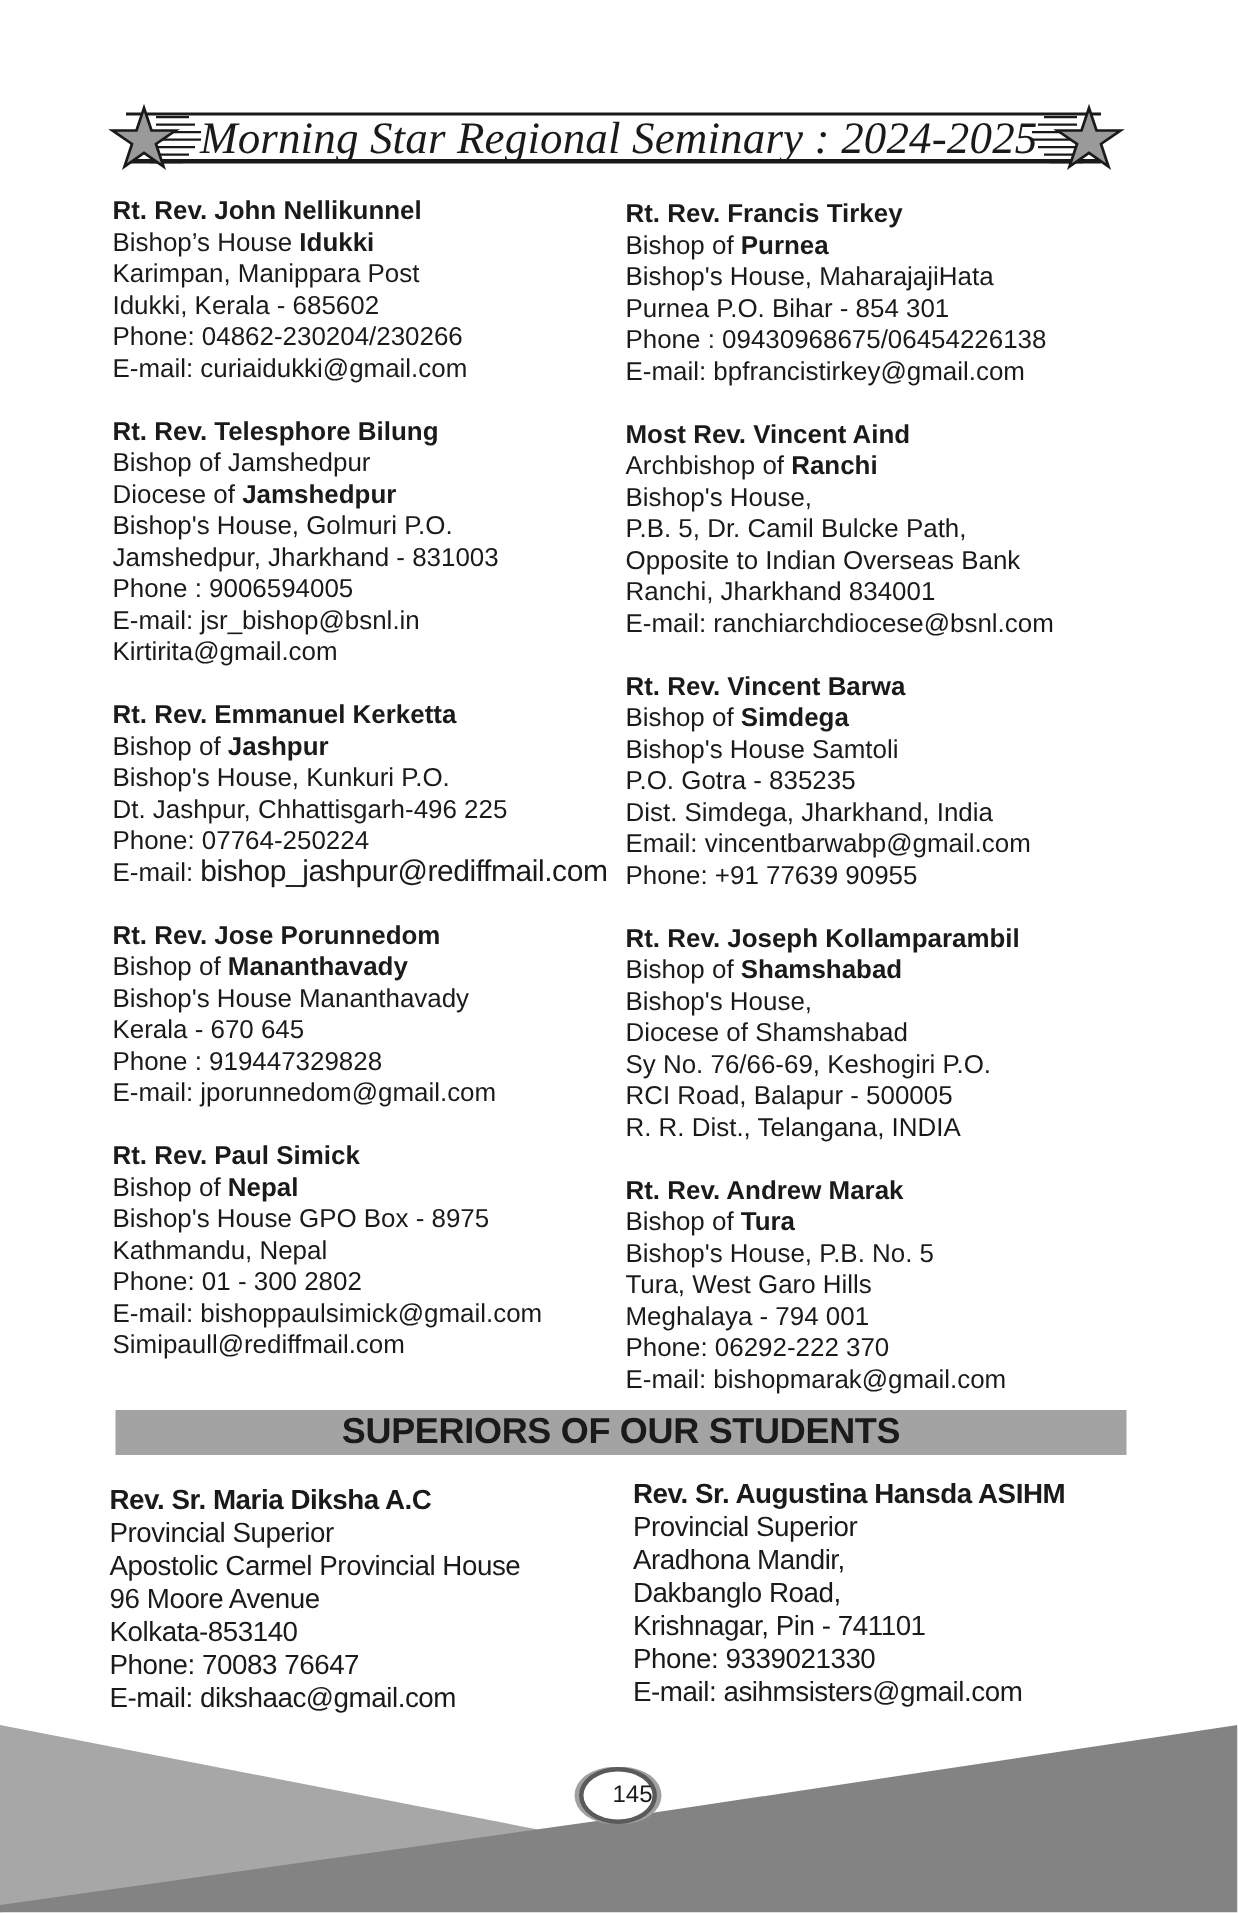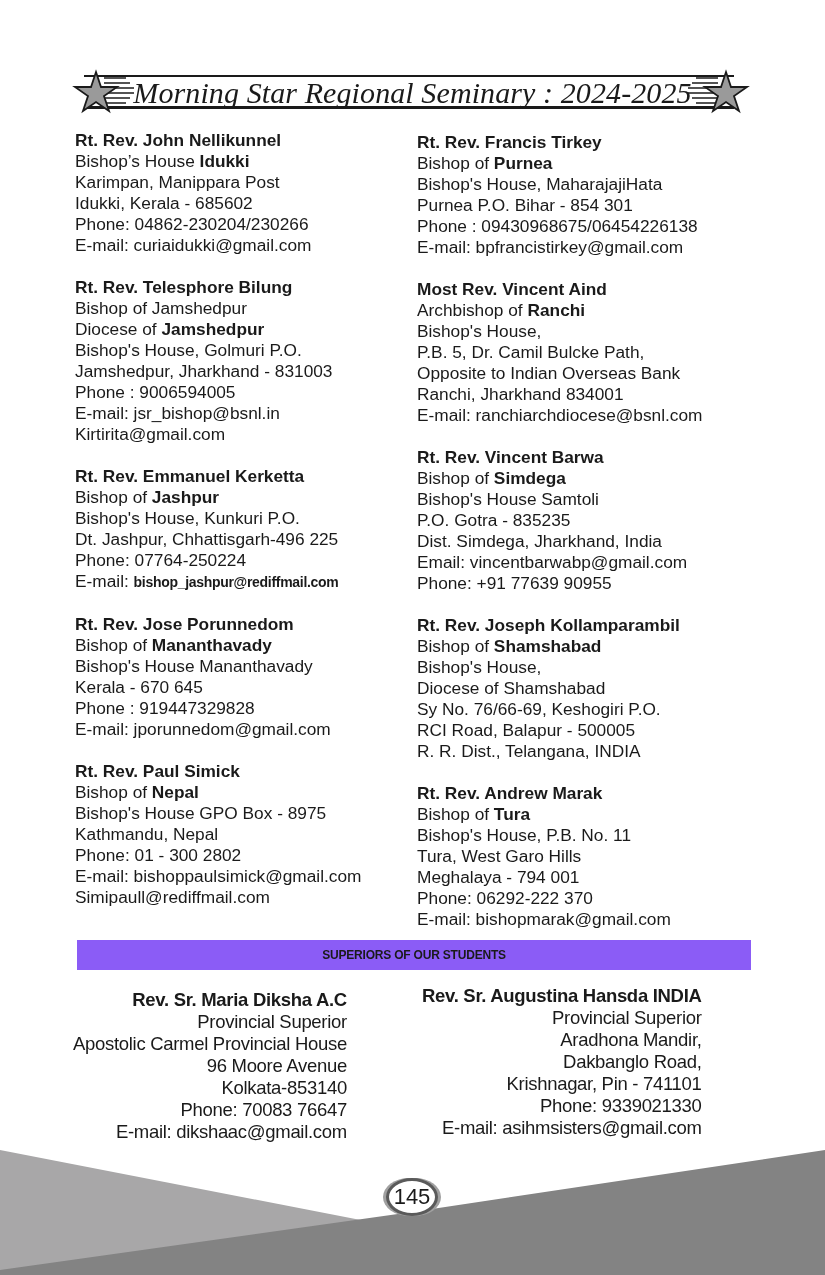--- a/index.html
+++ b/index.html
@@ -18,33 +18,33 @@
     text-align:center; font-family:"DejaVu Serif", serif; font-style:italic;
     font-size:30px; line-height:34px; color:#1a1a1a; letter-spacing:0.1px;
     font-family:"Liberation Serif", serif; font-weight:normal;
   }
   .star { position:absolute; top:68px; }
   .col { position:absolute; font-size:17.3px; line-height:21px; }
   .entry { margin-bottom:21px; }
   .entry .line { display:block; white-space:nowrap; }
   .name { font-weight:bold; }
   .b { font-weight:bold; }
-  .small { font-size:14px; font-family:"Liberation Sans", sans-serif; letter-spacing:-0.3px;font-weight:bold; }
+  .small { font-size:20px; font-family:"Liberation Sans", sans-serif; letter-spacing:-0.3px; }
   .section-bar {
     position:absolute; left:77px; top:940px; width:674px; height:30px;
-    background:#8b5cf6; text-align:center; font-weight:bold; font-size:12px;
+    background:#a3a3a3; text-align:center; font-weight:bold; font-size:24px;
     line-height:30px; color:#1a1a1a; letter-spacing:-0.2px;
   }
-  .sup { position:absolute; font-size:18.5px; line-height:22px; letter-spacing:-0.3px;text-align:right; }
+  .sup { position:absolute; font-size:18.5px; line-height:22px; letter-spacing:-0.3px; }
   .sup .line { display:block; white-space:nowrap; }
   .footer { position:absolute; left:0; top:1130px; width:825px; height:145px; }
   .page-num {
     position:absolute; left:386px; top:1178px; width:52px; height:38px;
     border-radius:50%; border:3px solid #5a5a5a; background:#fff;
-    box-sizing:border-box; text-align:center; line-height:32px; font-size:22px;
+    box-sizing:border-box; text-align:right; line-height:32px; font-size:16px;
     color:#1a1a1a; box-shadow:-3px 0 0 #a0a0a0, 3px 0 0 #a0a0a0;
   }
 </style>
 </head>
 <body>
 
 <div class="header-banner"></div>
 <svg class="star" style="left:70px;" width="70" height="48" viewBox="0 0 70 48">
   <g stroke="#1a1a1a" stroke-width="1.5">
     <line x1="34" y1="10" x2="56" y2="10"></line>
@@ -149,41 +149,41 @@
       <span class="line"><span>Bishop of </span><span class="b">Shamshabad</span></span>
       <span class="line">Bishop's House,</span>
       <span class="line">Diocese of Shamshabad</span>
       <span class="line">Sy No. 76/66-69, Keshogiri P.O.</span>
       <span class="line">RCI Road, Balapur - 500005</span>
       <span class="line">R. R. Dist., Telangana, INDIA</span>
     </div>
     <div class="entry">
       <span class="line name">Rt. Rev. Andrew Marak</span>
       <span class="line"><span>Bishop of </span><span class="b">Tura</span></span>
-      <span class="line">Bishop's House, P.B. No. 11</span>
+      <span class="line">Bishop's House, P.B. No. 5</span>
       <span class="line">Tura, West Garo Hills</span>
       <span class="line">Meghalaya - 794 001</span>
       <span class="line">Phone: 06292-222 370</span>
       <span class="line">E-mail: bishopmarak@gmail.com</span>
     </div>
   </div>
 
 <div class="section-bar">SUPERIORS OF OUR STUDENTS</div>
 
 <div class="sup" style="left:73px; top:989px;">
   <span class="line name">Rev. Sr. Maria Diksha A.C</span>
   <span class="line">Provincial Superior</span>
   <span class="line">Apostolic Carmel Provincial House</span>
   <span class="line">96 Moore Avenue</span>
   <span class="line">Kolkata-853140</span>
   <span class="line">Phone: 70083 76647</span>
   <span class="line">E-mail: dikshaac@gmail.com</span>
 </div>
 <div class="sup" style="left:422px; top:985px;">
-  <span class="line name">Rev. Sr. Augustina Hansda INDIA</span>
+  <span class="line name">Rev. Sr. Augustina Hansda ASIHM</span>
   <span class="line">Provincial Superior</span>
   <span class="line">Aradhona Mandir,</span>
   <span class="line">Dakbanglo Road,</span>
   <span class="line">Krishnagar, Pin - 741101</span>
   <span class="line">Phone: 9339021330</span>
   <span class="line">E-mail: asihmsisters@gmail.com</span>
 </div>
 
 <svg class="footer" width="825" height="145" viewBox="0 0 825 145">
   <polygon points="0,20 412,100 0,145" fill="#a8a7a8"></polygon>

